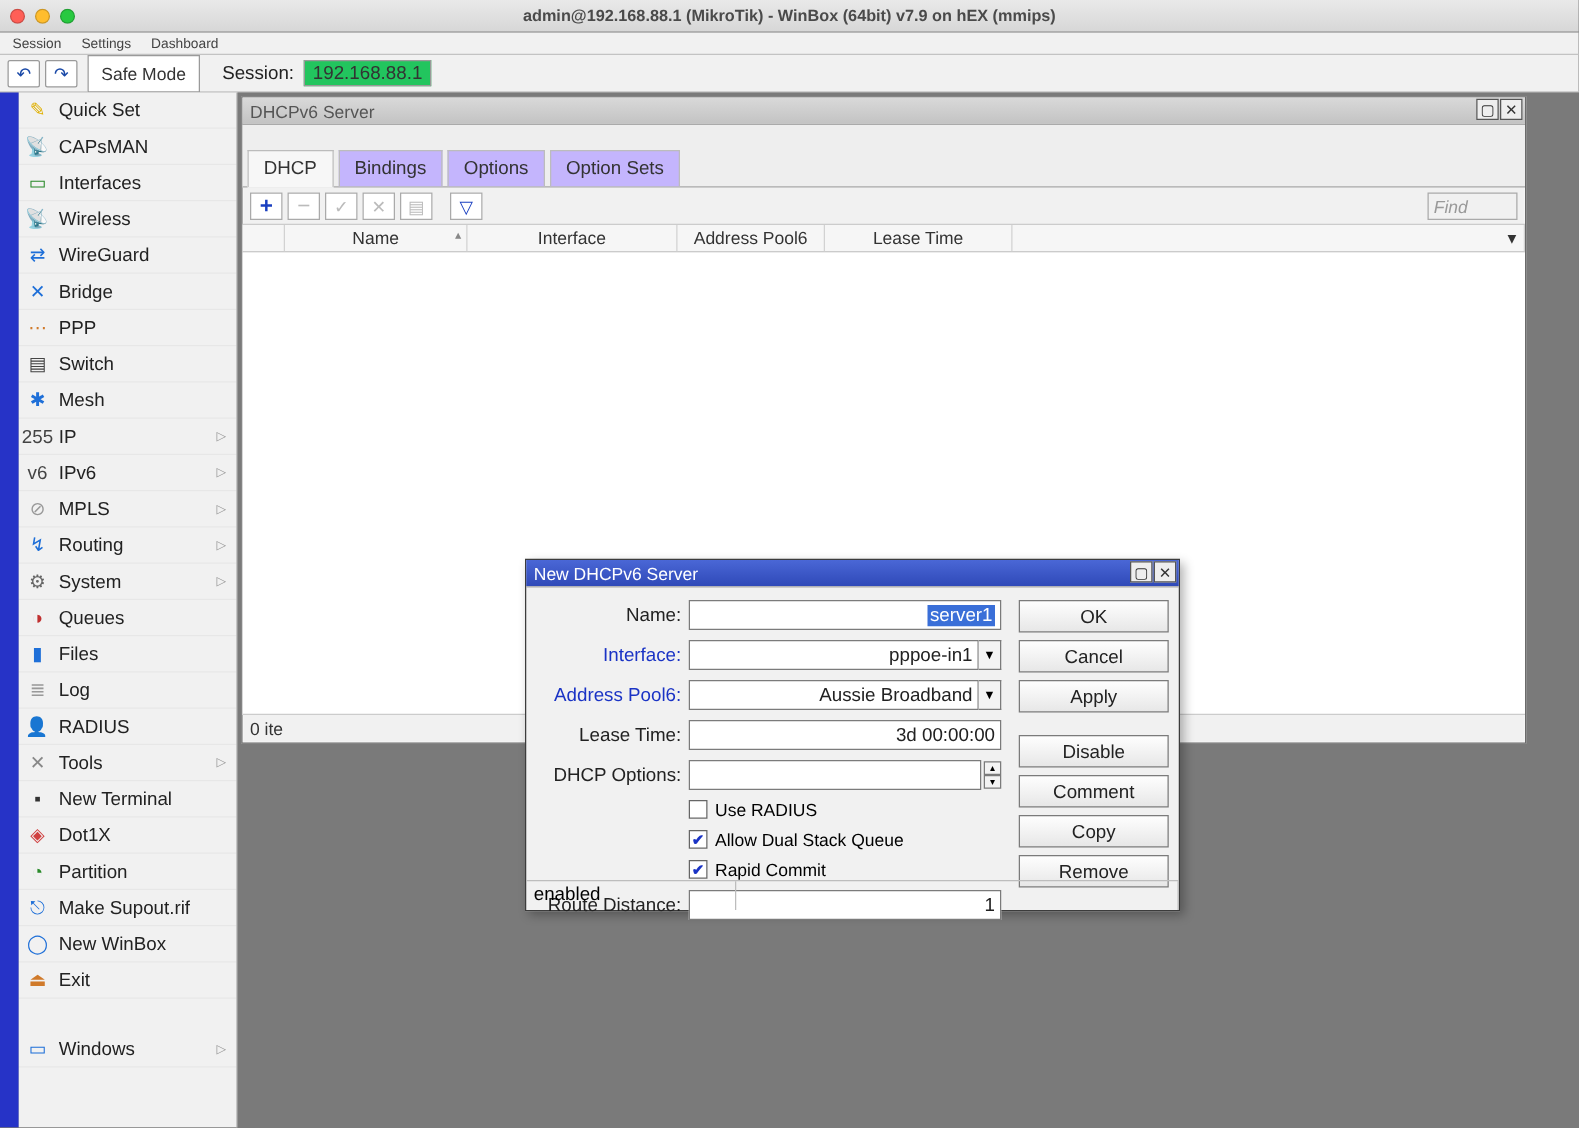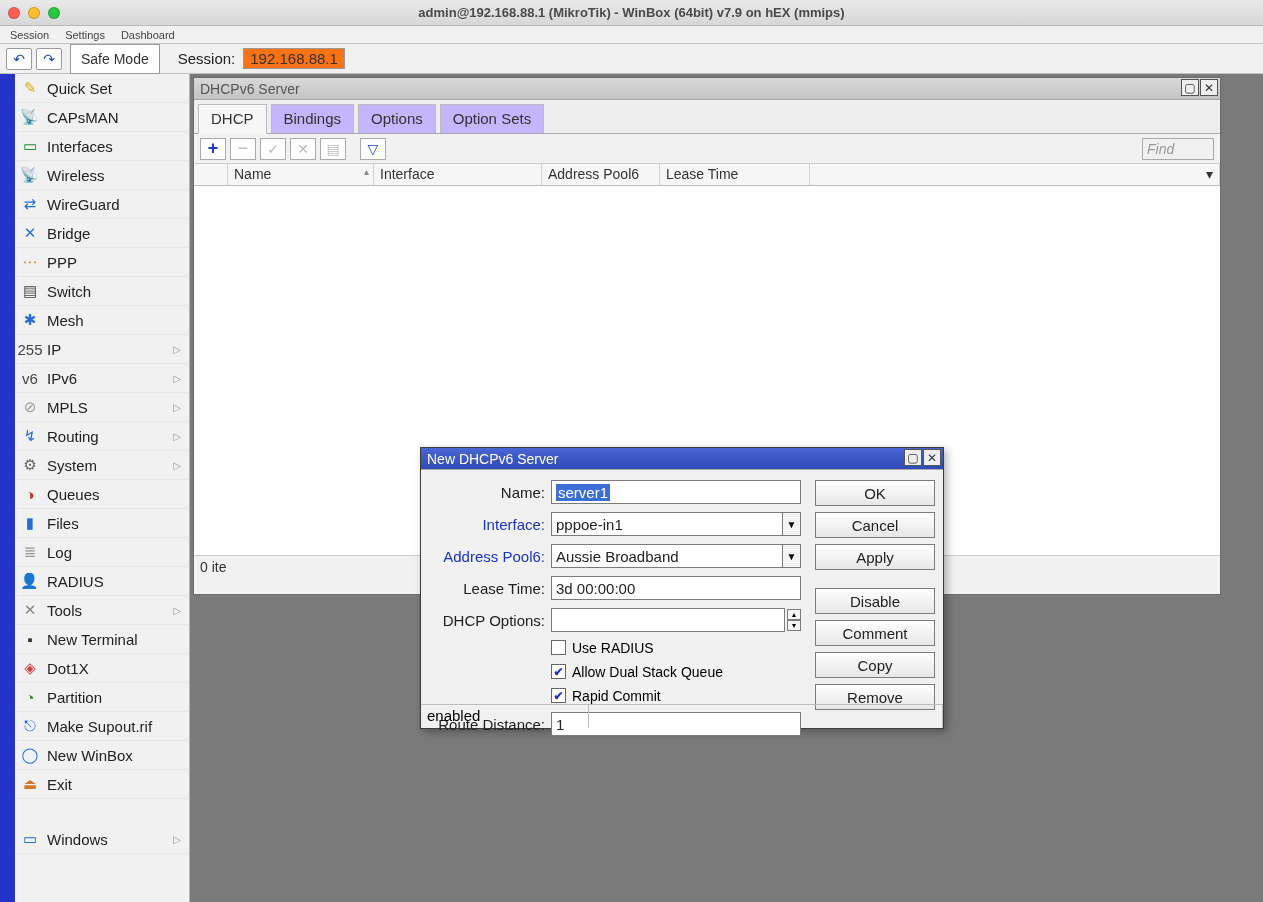--- a/index.html
+++ b/index.html
@@ -14,63 +14,63 @@
 
   
   .menubar { height: 18px; background: #f1f1f1; border-bottom: 1px solid #c3c3c3; display:flex; align-items:center; gap: 16px; padding-left: 10px; font-size: 11px; color: #444; }
   .menubar span { cursor: default; }
 
   
   .toolbar { height: 30px; background: #f1f1f1; border-bottom: 1px solid #c3c3c3; display:flex; align-items:center; padding: 0 6px; gap: 4px; }
   .tb-btn { width: 26px; height: 22px; border: 1px solid #9a9a9a; background:#fff; display:flex;align-items:center;justify-content:center; font-size:14px; color:#1b4aa8; border-radius:2px;}
   .safe-mode { height: 22px; border:1px solid #9a9a9a; background:#fff; padding:14px 10px; font-size: 14px; color:#333; display:flex; align-items:center; margin-left:4px;}
   .sess-label { margin-left: 14px; font-size: 15px; color:#222; }
-  .sess-value { border:1px solid #999; background:#f97316; padding:1px 6px; font-size: 15px; color:#333; margin-left:4px;}
+  .sess-value { border:1px solid #999; background:#22c55e; padding:1px 6px; font-size: 15px; color:#333; margin-left:4px;}
 
   
   .main { display:flex; height: calc(100% - 26px - 18px - 30px); }
   .bluestrip { width: 15px; background:#2633c7; }
   .sidebar { width: 175px; background:#f1f1f1; border-right:1px solid #b8b8b8; }
   .content { flex:1; background:#7a7a7a; position:relative; padding: 4px; }
 
   .side-item { display:flex; align-items:center; height:29px; padding-left:4px; gap:6px; font-size:15px; color:#222; border-bottom:1px solid rgba(0,0,0,0.04); cursor:default; position:relative;}
   .side-item .ico { width:22px; height:18px; display:flex;align-items:center;justify-content:center; font-size:15px; }
   .side-item .chev { position:absolute; right:8px; color:#999; font-size:10px;}
   .side-spacer { height:26px; }
 
   
   .mdi-win { position:absolute; background:#f1f1f1; border:1px solid #6b6b6b; box-shadow:0 0 0 1px rgba(255,255,255,.3) inset; }
   .main-win { left:3px; top:3px; width:1028px; height:518px; }
   .mdi-title { height:22px; background:linear-gradient(#d9d9d9,#c3c3c3); border-bottom:1px solid #aaa; color:#555; font-size:14px; display:flex;align-items:center; padding-left:6px; position:relative;}
   .mdi-title-active { background:linear-gradient(#4a67d6,#2f49b8); color:#fff; }
   .mdi-title .winbtns { position:absolute; right:2px; top:1px; display:flex; gap:0;}
   .winbtn { width:18px; height:17px; border:1px solid #555; background:#eee; display:flex;align-items:center;justify-content:center; font-size:12px; color:#333; margin-left:1px;}
 
-  .tabs { display:flex; background:#eee; border-bottom:1px solid #a9a9a9; padding-top:4px; gap:4px; padding-left:4px;}
+  .tabs { display:flex; background:#eee; border-bottom:1px solid #a9a9a9; padding-top:20px; gap:4px; padding-left:4px;}
   .tab { padding:5px 12px 6px; background:#c4b5fd; border:1px solid #bcbcbc; border-bottom:none; font-size:15px; color:#333;}
   .tab.active { background:#f7f7f7; border-bottom:1px solid #f7f7f7; margin-bottom:-1px; }
 
   .inner-toolbar { height:30px; display:flex; align-items:center; gap:4px; padding:0 6px; border-bottom:1px solid #ccc; }
   .itb-btn { width:26px; height:22px; border:1px solid #aaa; background:#fff; display:flex;align-items:center;justify-content:center;}
   .find-box { margin-left:auto; width:72px; height:22px; border:1px solid #aaa; color:#999; font-style:italic; font-size:14px; display:flex; align-items:center; padding-left:4px;text-align:center;}
 
   .grid-header { display:flex; background:#f6f6f6; border-bottom:1px solid #bdbdbd; font-size:14px; color:#333; height:22px;}
-  .gh-cell { border-right:1px solid #d2d2d2; padding:2px 6px; position:relative;}
+  .gh-cell { border-right:1px solid #d2d2d2; padding:2px 6px; position:relative;text-align:center;}
   .gh-cell .sort { position:absolute; right:4px; color:#888; font-size:10px;}
   .grid-body { height:370px; background:#fff; border-bottom:1px solid #ccc;}
   .status-line { height:22px; font-size:14px; color:#333; padding-left:6px; display:flex; align-items:center;}
 
   
   .dlg { position:absolute; left:230px; top:373px; width:524px; height:282px; background:#f1f1f1; border:1px solid #3c3c3c; box-shadow:3px 3px 8px rgba(0,0,0,.3);}
   .dlg-body { display:flex; padding:10px 8px 0 6px; gap:14px;}
   .form-col { flex:1; }
   .form-row { display:flex; align-items:center; margin-bottom:8px;}
   .form-row label { width:118px; text-align:right; margin-right:6px; font-size:15px; color:#222;}
   .form-row label.blue { color:#1a33c5; }
-  .form-row .fld { flex:1; height:24px; border:1px solid #7b7b7b; background:#fff; font-size:15px; color:#222; padding:1px 4px; display:flex; align-items:center;}
+  .form-row .fld { flex:1; height:24px; border:1px solid #7b7b7b; background:#fff; font-size:15px; color:#222; padding:1px 4px; display:flex; align-items:center;justify-content:flex-end;}
   .fld .sel { background:#3a6fd8; color:#fff; padding:0 2px;}
   .combo-btn { width:18px; height:24px; border:1px solid #7b7b7b; border-left:none; background:#f4f4f4; display:flex; align-items:center; justify-content:center; font-size:10px;}
   .spinner { display:flex; flex-direction:column; margin-left:2px; gap:0;}
   .spinner div{ width:14px; height:11px; font-size:8px; display:flex;align-items:center;justify-content:center; border:1px solid #7b7b7b; background:#f4f4f4;}
   .chk-row { display:flex; align-items:flex-start; margin-left:124px; margin-bottom:8px; gap:6px;}
   .chk { width:15px; height:15px; border:1px solid #666; background:#fff; display:flex;align-items:center;justify-content:center; font-size:12px; color:#1a33c5; font-weight:bold;}
   .btn-col { width:120px; display:flex; flex-direction:column; gap:6px;}
   .dlg-btn { height:26px; border:1px solid #7b7b7b; background:linear-gradient(#fefefe,#e7e7e7); font-size:15px; color:#222; display:flex; align-items:center; justify-content:center;}
   .dlg-status { position:absolute; bottom:0; left:0; right:0; height:24px; border-top:1px solid #bdbdbd; display:flex;}
   .dlg-status div{ border-right:1px solid #bdbdbd; padding:2px 6px; font-size:15px;}

